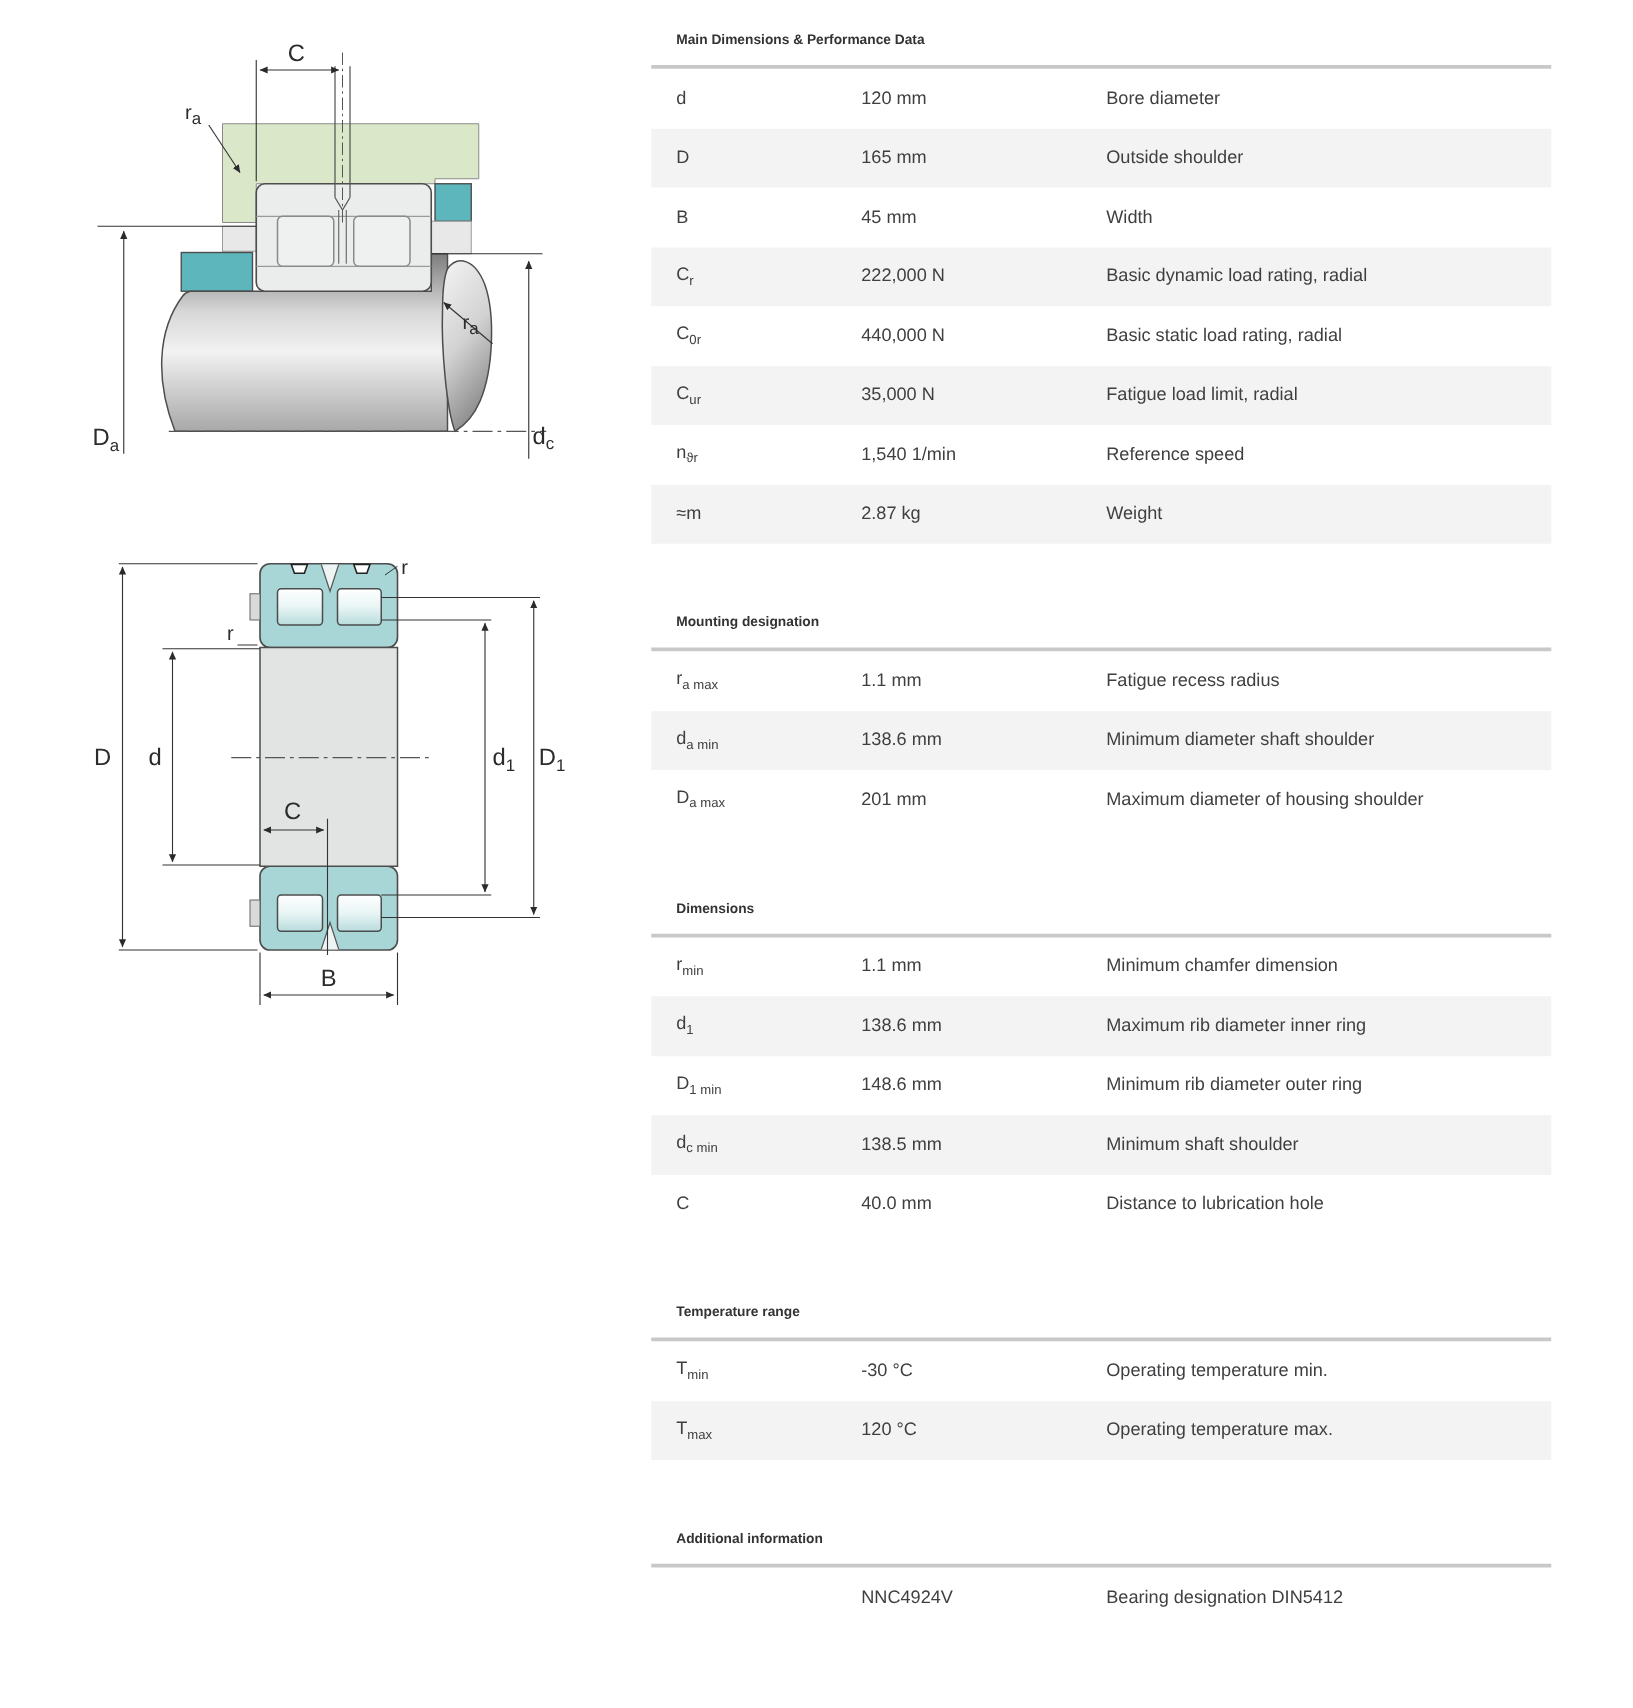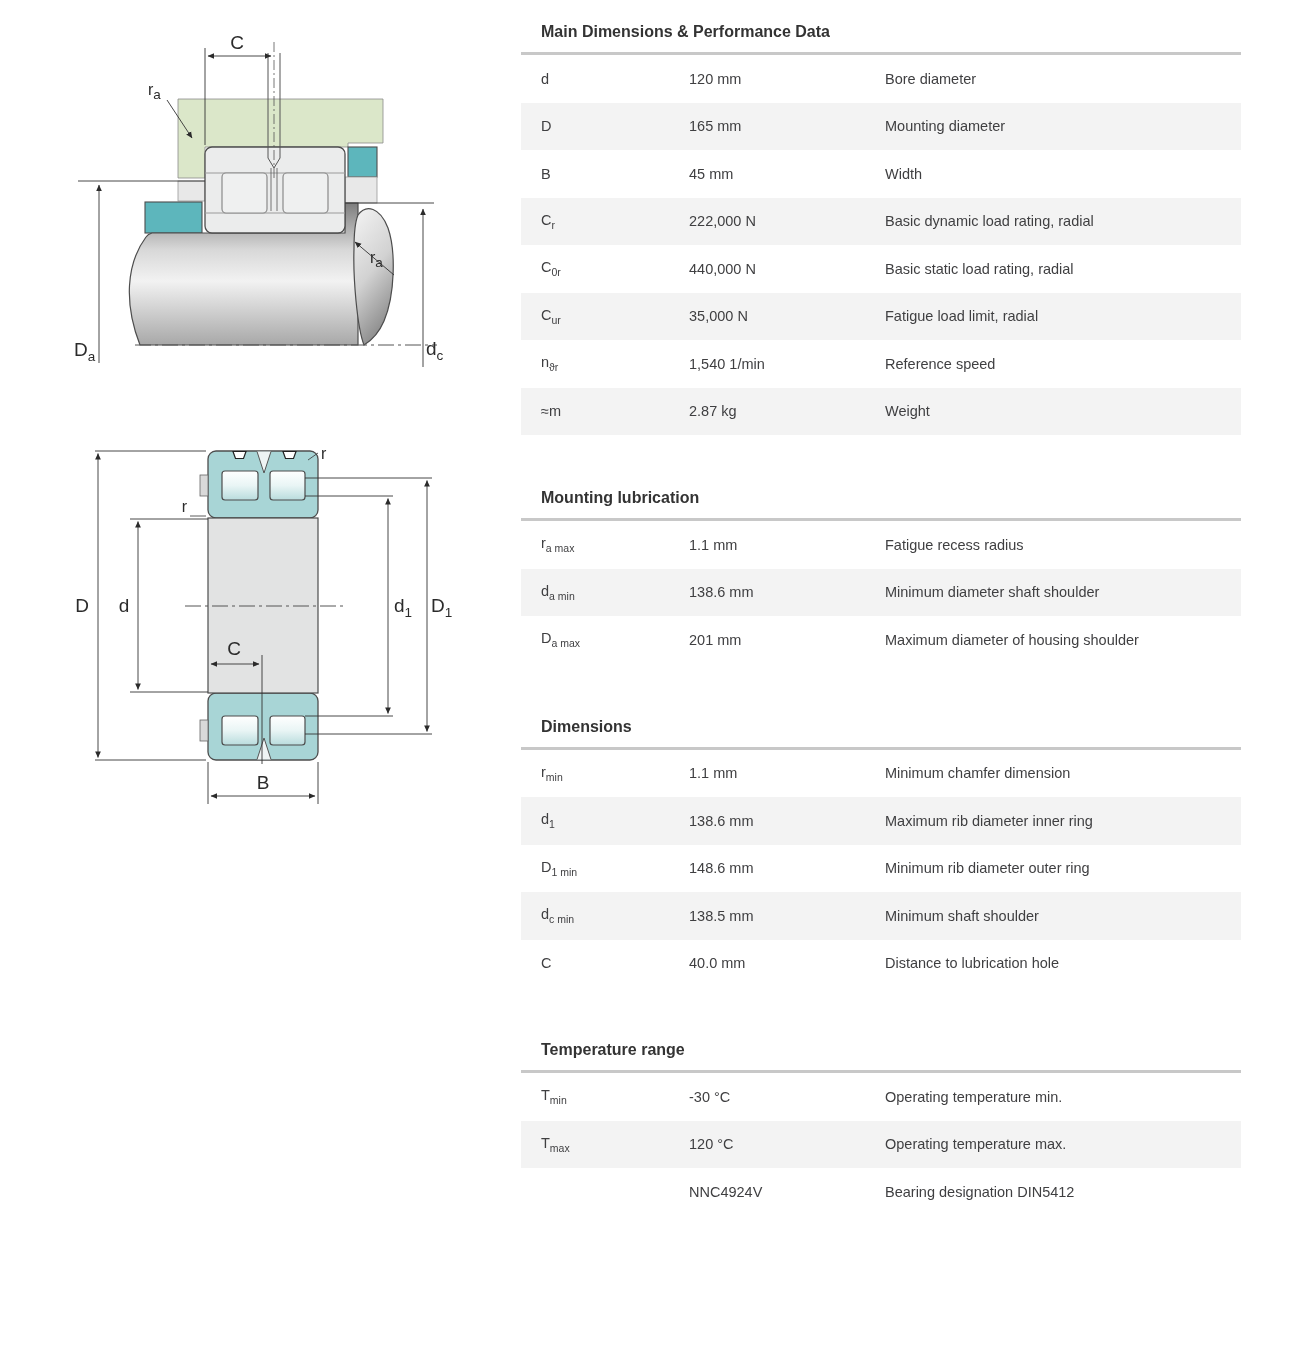--- a/index.html
+++ b/index.html
@@ -14,21 +14,21 @@
   svg text { font-family:"Liberation Sans",sans-serif; fill:#2b2b2b; }
   .t19 { font-size:19px; }
   .t16 { font-size:16px; }
   .tsub { font-size:13.5px; }
 
   
   .tables { position:absolute; left:521px; top:0; width:720px; }
   .tables section { display:block; }
   .tables h3 {
     margin:52px 0 0 0; padding:0 0 9px 20px;
-    font-size:16px; font-weight:bold; color:#333;
+    font-size:11px; font-weight:bold; color:#333;
     border-bottom:3px solid #c8c8c8; line-height:22px;
   }
   .tables section:first-child h3 { margin-top:21px; }
   .trow { display:flex; align-items:center; height:47.5px; font-size:14.5px; color:#3f3f41; }
   .rows .trow:nth-child(even) { background:#f3f3f3; }
   .c-label { width:152px; padding-left:20px; }
   .c-label sub { font-size:10.5px; }
   .c-value { width:196px;margin-left:16px; }
   .c-desc  { flex:1; padding-right:10px; }
 </style>
@@ -166,21 +166,21 @@
         <h3>Main Dimensions &amp; Performance Data</h3>
         <div class="rows">
           <div class="trow">
             <div class="c-label"><span>d</span></div>
             <div class="c-value">120 mm</div>
             <div class="c-desc">Bore diameter</div>
           </div>
           <div class="trow">
             <div class="c-label"><span>D</span></div>
             <div class="c-value">165 mm</div>
-            <div class="c-desc">Mounting diameter</div>
+            <div class="c-desc">Outside shoulder</div>
           </div>
           <div class="trow">
             <div class="c-label"><span>B</span></div>
             <div class="c-value">45 mm</div>
             <div class="c-desc">Width</div>
           </div>
           <div class="trow">
             <div class="c-label"><span>C</span><sub>r</sub></div>
             <div class="c-value">222,000 N</div>
             <div class="c-desc">Basic dynamic load rating, radial</div>
@@ -201,21 +201,21 @@
             <div class="c-desc">Reference speed</div>
           </div>
           <div class="trow">
             <div class="c-label"><span>≈m</span></div>
             <div class="c-value">2.87 kg</div>
             <div class="c-desc">Weight</div>
           </div>
         </div>
       </section>
       <section>
-        <h3>Mounting lubrication</h3>
+        <h3>Mounting designation</h3>
         <div class="rows">
           <div class="trow">
             <div class="c-label"><span>r</span><sub>a max</sub></div>
             <div class="c-value">1.1 mm</div>
             <div class="c-desc">Fatigue recess radius</div>
           </div>
           <div class="trow">
             <div class="c-label"><span>d</span><sub>a min</sub></div>
             <div class="c-value">138.6 mm</div>
             <div class="c-desc">Minimum diameter shaft shoulder</div>
@@ -266,20 +266,21 @@
             <div class="c-desc">Operating temperature min.</div>
           </div>
           <div class="trow">
             <div class="c-label"><span>T</span><sub>max</sub></div>
             <div class="c-value">120 °C</div>
             <div class="c-desc">Operating temperature max.</div>
           </div>
         </div>
       </section>
       <section>
+        <h3>Additional information</h3>
         <div class="rows">
           <div class="trow">
             <div class="c-label"><span></span></div>
             <div class="c-value">NNC4924V</div>
             <div class="c-desc">Bearing designation DIN5412</div>
           </div>
         </div>
       </section>
     </div>
 </div>

